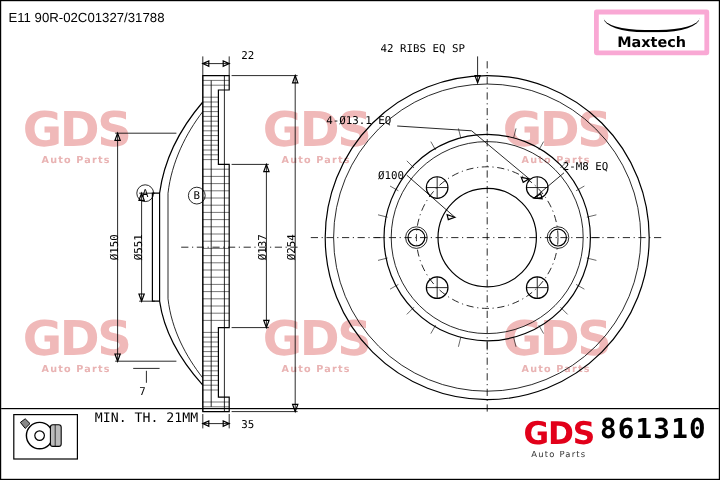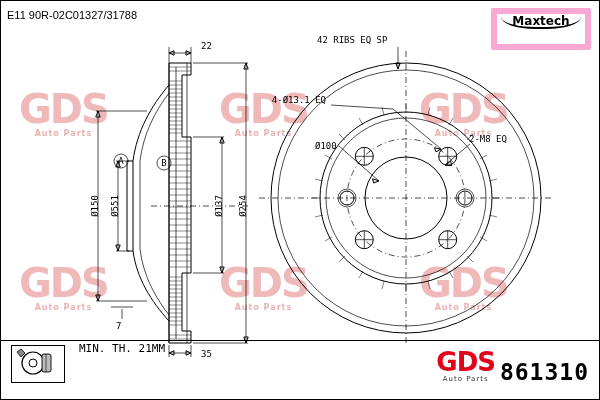--- a/index.html
+++ b/index.html
@@ -31,23 +31,23 @@
   
   .code-top{
     position:absolute;left:6px;top:8px;
     font-size:11px;color:#000;
     font-family:Liberation Sans, sans-serif;
     white-space:nowrap;
   }
   .logo-box{
     position:absolute;right:8px;top:7px;
     width:88px;height:30px;
-    border:6px solid #f9a8d4;
+    border:4px solid #f9a8d4;
     border-radius:2px;
-    display:flex;align-items:flex-start;justify-content:center;
+    display:flex;align-items:flex-end;justify-content:center;
     background:#fff;
   }
   .logo-box .lt{
     font-family:"DejaVu Sans", sans-serif;
     font-weight:bold;font-size:12px;
     letter-spacing:0px;
   }
   .logo-box .swoosh{
     position:absolute;left:4px;top:3px;width:80px;height:10px;
     border-bottom:2px solid #000;
@@ -60,21 +60,21 @@
   .minth{
     position:absolute;left:78px;bottom:44px;
     font-size:11px;
     font-family:"DejaVu Sans Mono", monospace;
   }
   .caliper-box{
     position:absolute;left:10px;bottom:16px;
     width:52px;height:36px;border:1px solid #000;background:#fff;
   }
   .part-no{
-    position:absolute;right:10px;bottom:14px;
+    position:absolute;right:10px;bottom:28px;
     font-size:23px;font-weight:bold;letter-spacing:1px;
     font-family:"DejaVu Sans Mono", monospace;
   }
   .bottom-logo{
     position:absolute;right:104px;bottom:16px;
     text-align:center;
   }
   .bottom-logo .big{
     font-family:"DejaVu Sans", sans-serif;
     font-weight:bold;font-size:26px;color:#e2001a;letter-spacing:-1px;

